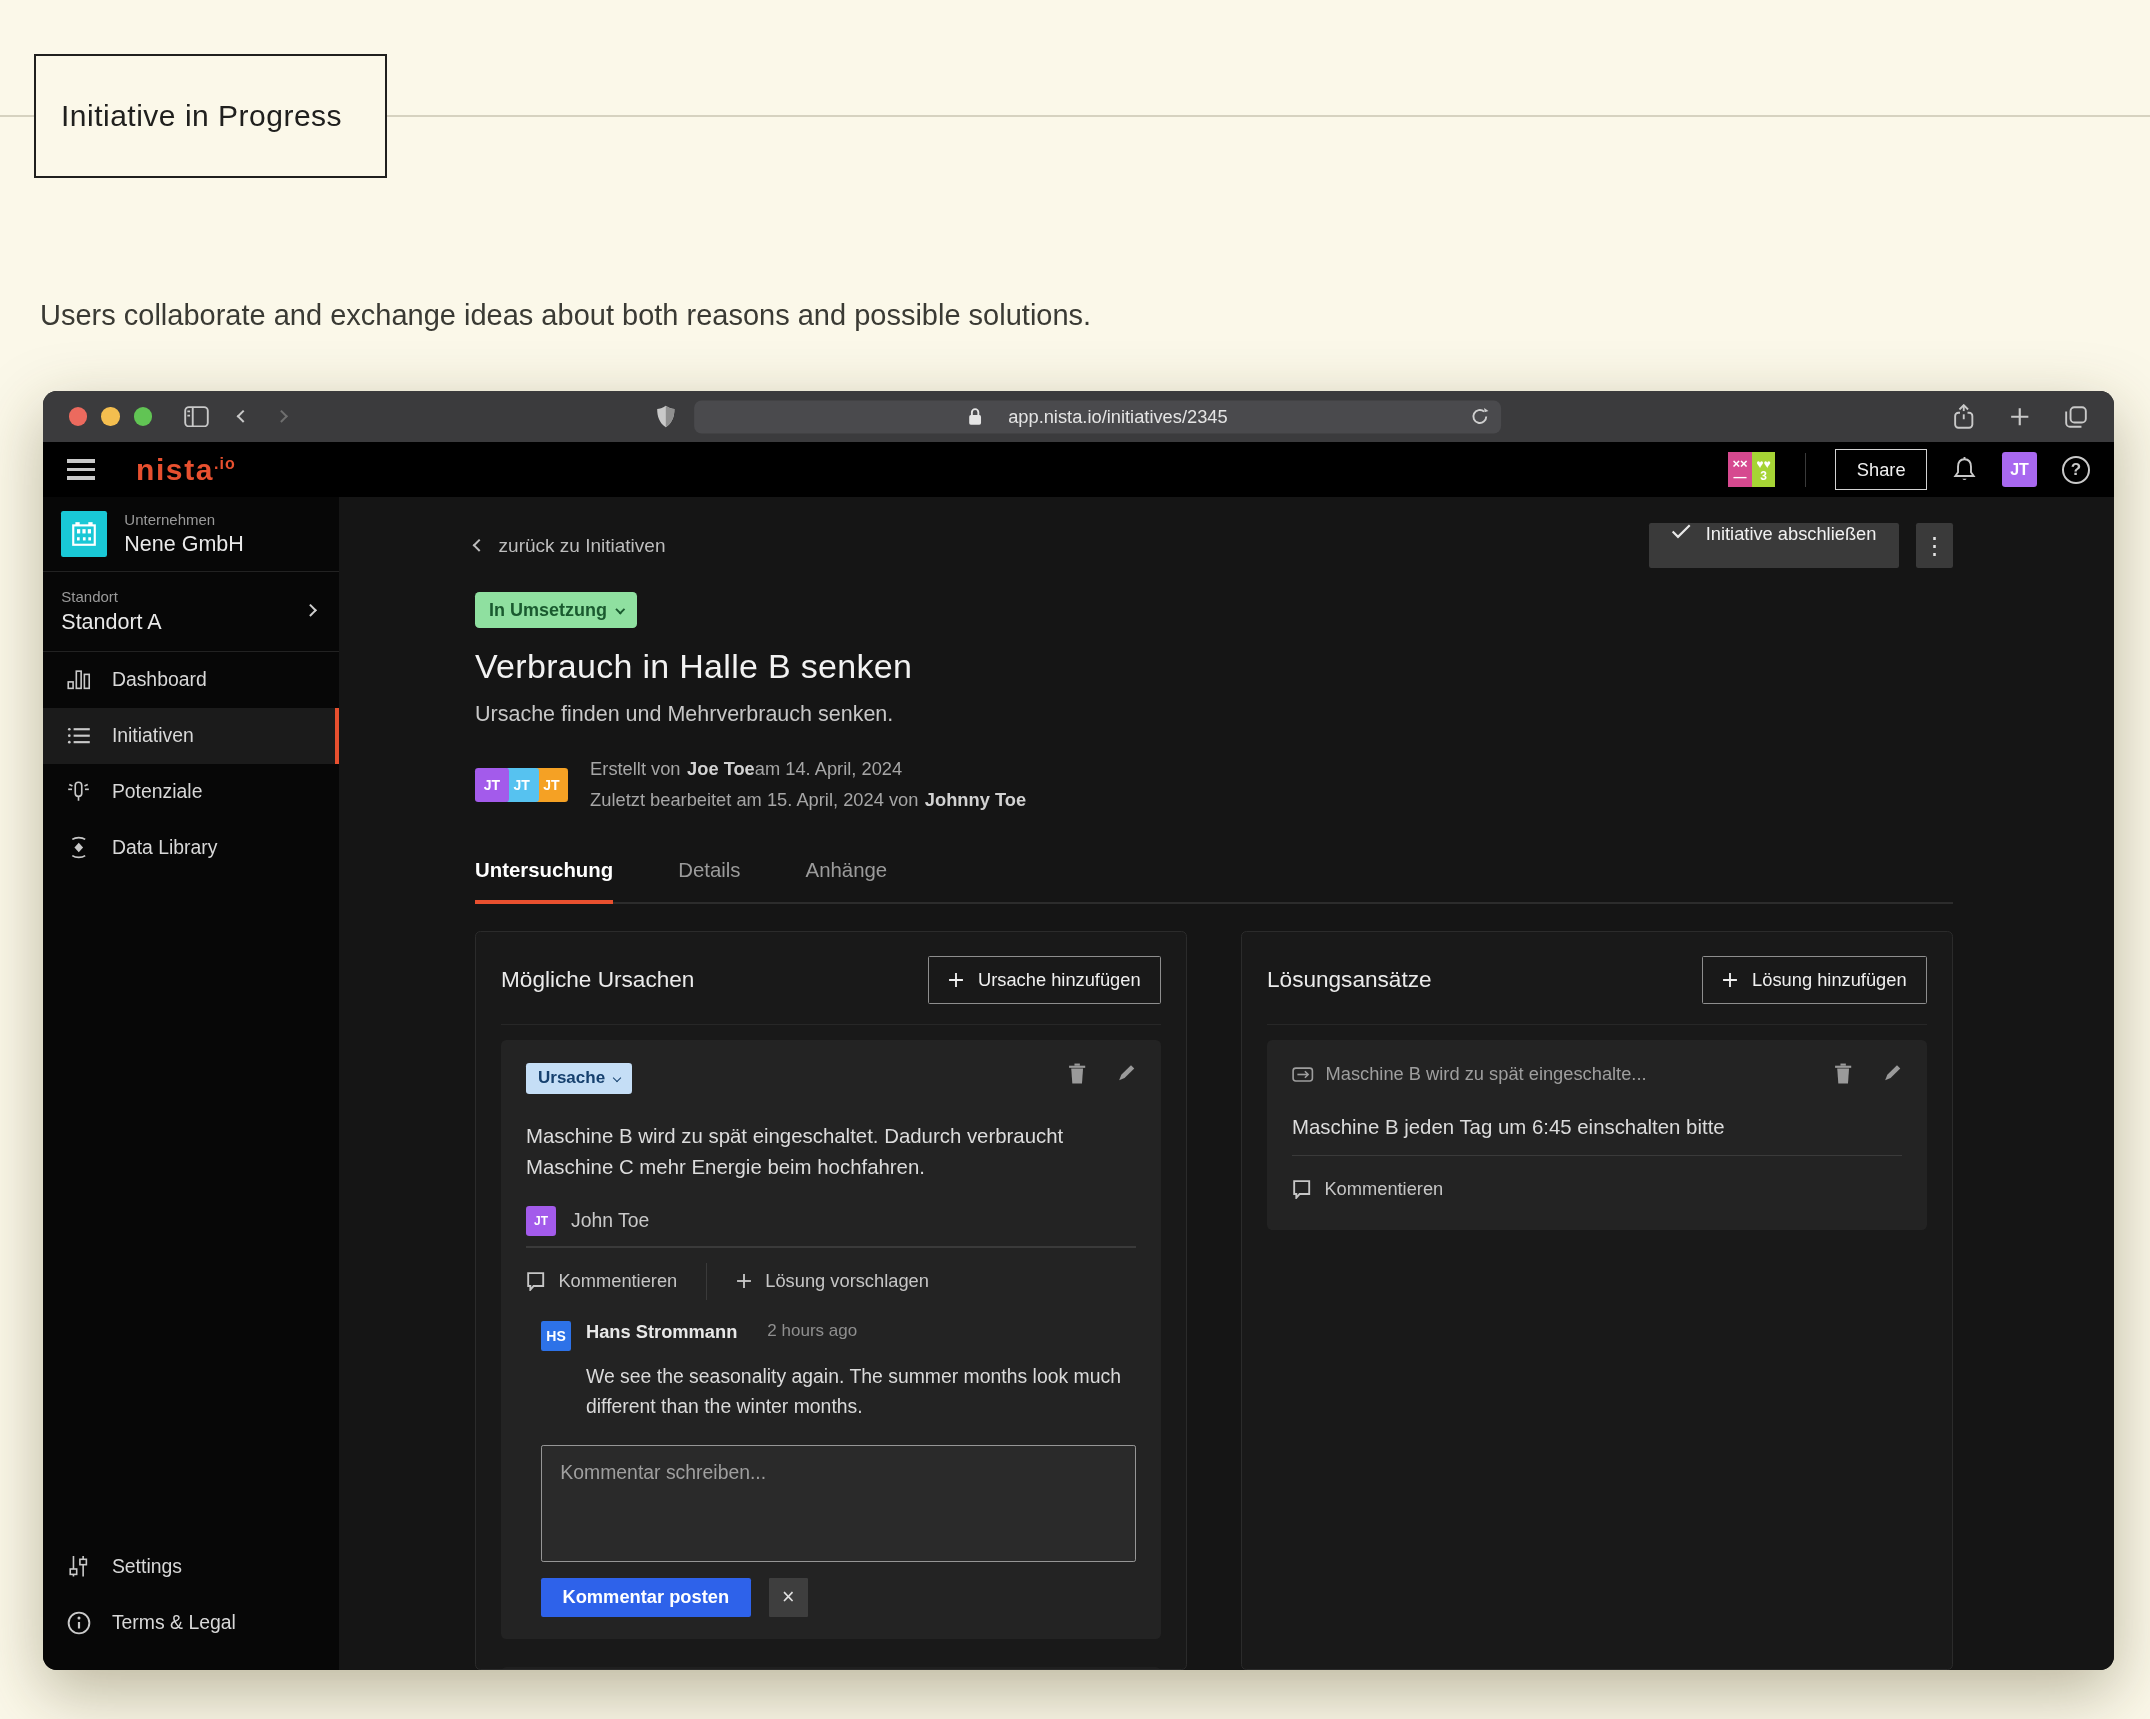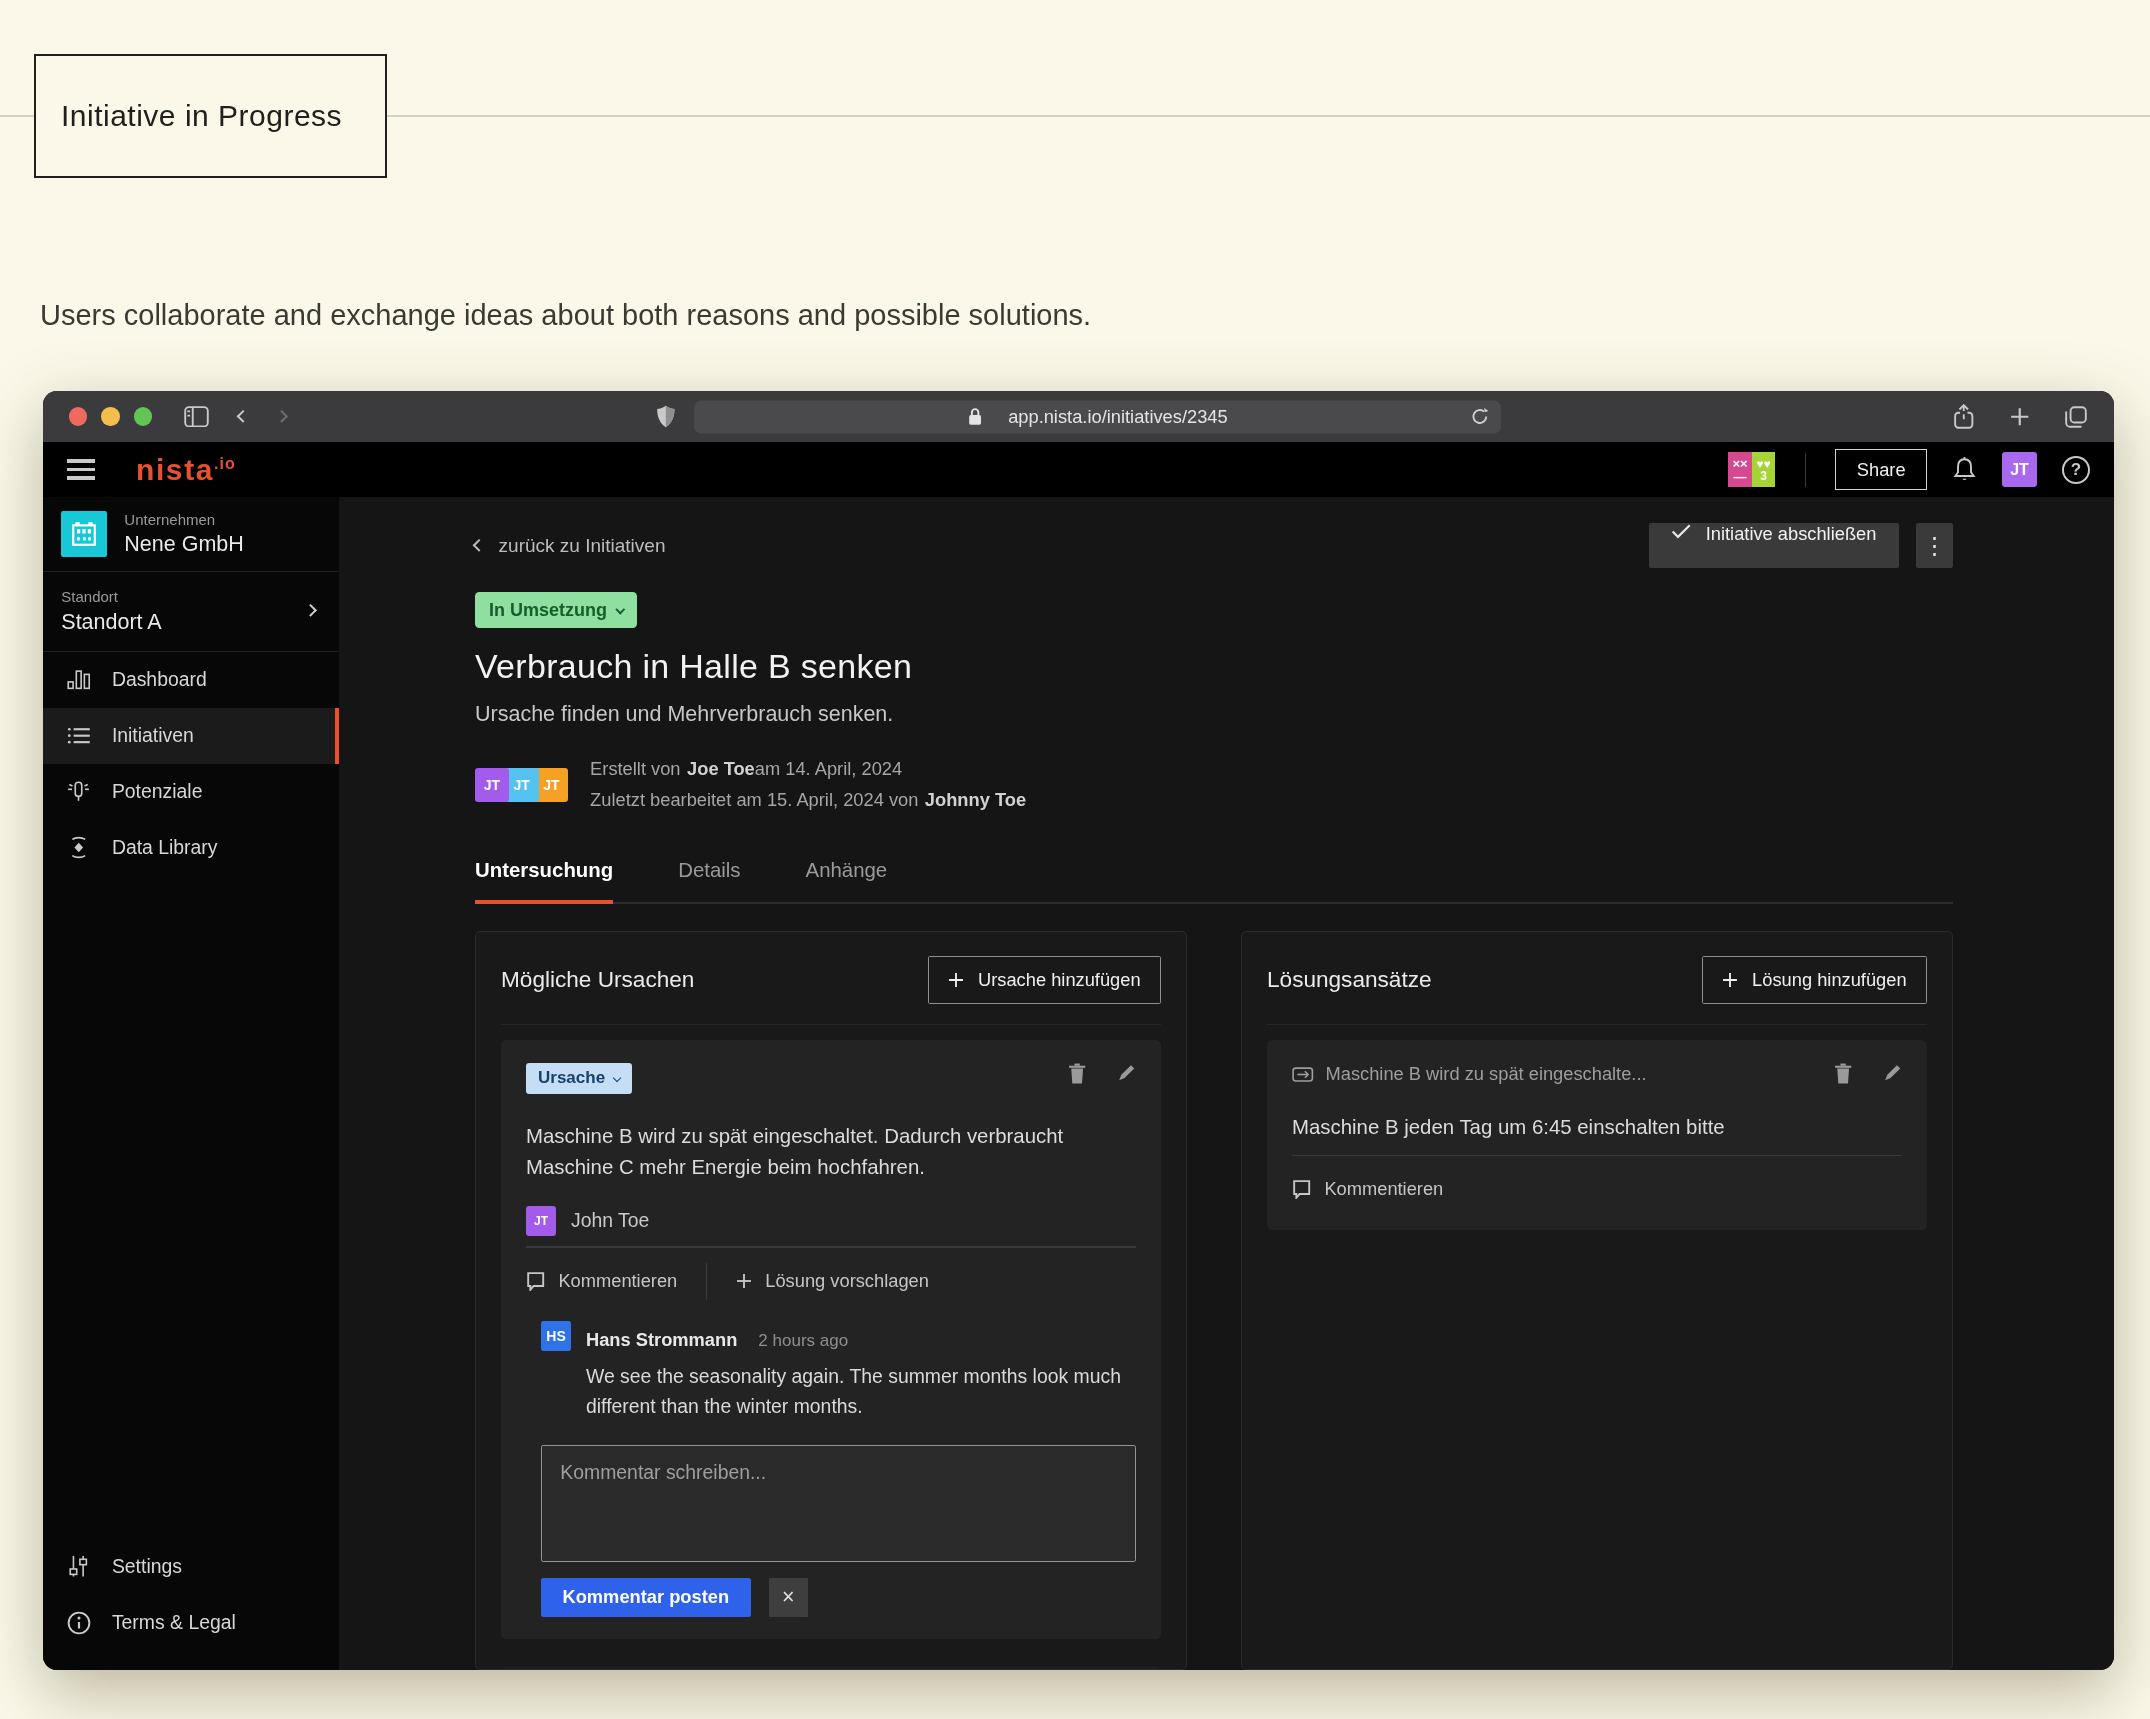--- a/index.html
+++ b/index.html
@@ -124,25 +124,25 @@
   .card-text { margin-top:27px; font-size:20.4px; line-height:1.55; color:#DCDCDC; max-width:634px; }
   .author-row { margin-top:21.5px; display:flex; align-items:center; gap:15px; }
   .author-row .sq-avatar { width:30px; height:30px; font-size:12px; }
   .author-name { font-size:19.4px; color:#C9C9C9; }
   .card-divider { height:1.1px; background:#3A3A3A; margin-top:10.8px; }
   .card-actions { display:flex; align-items:center; padding-top:15px; font-size:18.3px; color:#C6C6C6; }
   .action { display:flex; align-items:center; gap:13px; cursor:pointer; padding:7.5px 0; }
   .action + .action { border-left:1.1px solid #3A3A3A; margin-left:29px; padding-left:29px; }
 
   .comment { margin-top:21.5px; margin-left:15px; }
-  .comment-head { display:flex; align-items:flex-end; gap:15px; }
+  .comment-head { display:flex; align-items:flex-start; gap:15px; }
   .hs-avatar { width:30px; height:30px; background:#2D72E8; border-radius:2.2px; color:#fff;
     font-size:14px; font-weight:bold; display:flex; align-items:center; justify-content:center; }
   .comment-name { font-size:18.3px; font-weight:bold; color:#E8E8E8; }
-  .comment-time { font-size:17px; color:#8F8F8F; margin-left:6px; }
+  .comment-time { font-size:17px; color:#8F8F8F; margin-left:15px; }
   .comment-text { margin-left:45px; margin-top:9.7px; font-size:19.4px; line-height:1.55; color:#DADADA; max-width:570px; }
 
   .composer { margin-top:24px; margin-left:15px; }
   .composer textarea { width:100%; height:117px; background:#2A2A2A; border:1.1px solid #969696;
     border-radius:2.2px; color:#E6E6E6; font-size:19.4px; font-family:inherit; padding:15px 18.3px; resize:none; }
   .composer textarea::placeholder { color:#9F9F9F; }
   .composer-actions { margin-top:14px; display:flex; gap:18.3px; }
   .btn-blue { background:#2E62EA; border:none; color:#fff; font-size:18.3px; font-weight:bold;
     font-family:inherit; padding:0 21.5px; height:39px; border-radius:2.2px; }
   .btn-x { width:39px; height:39px; background:#3E3E3E; border:none; color:#E2E2E2; font-size:21.5px;

